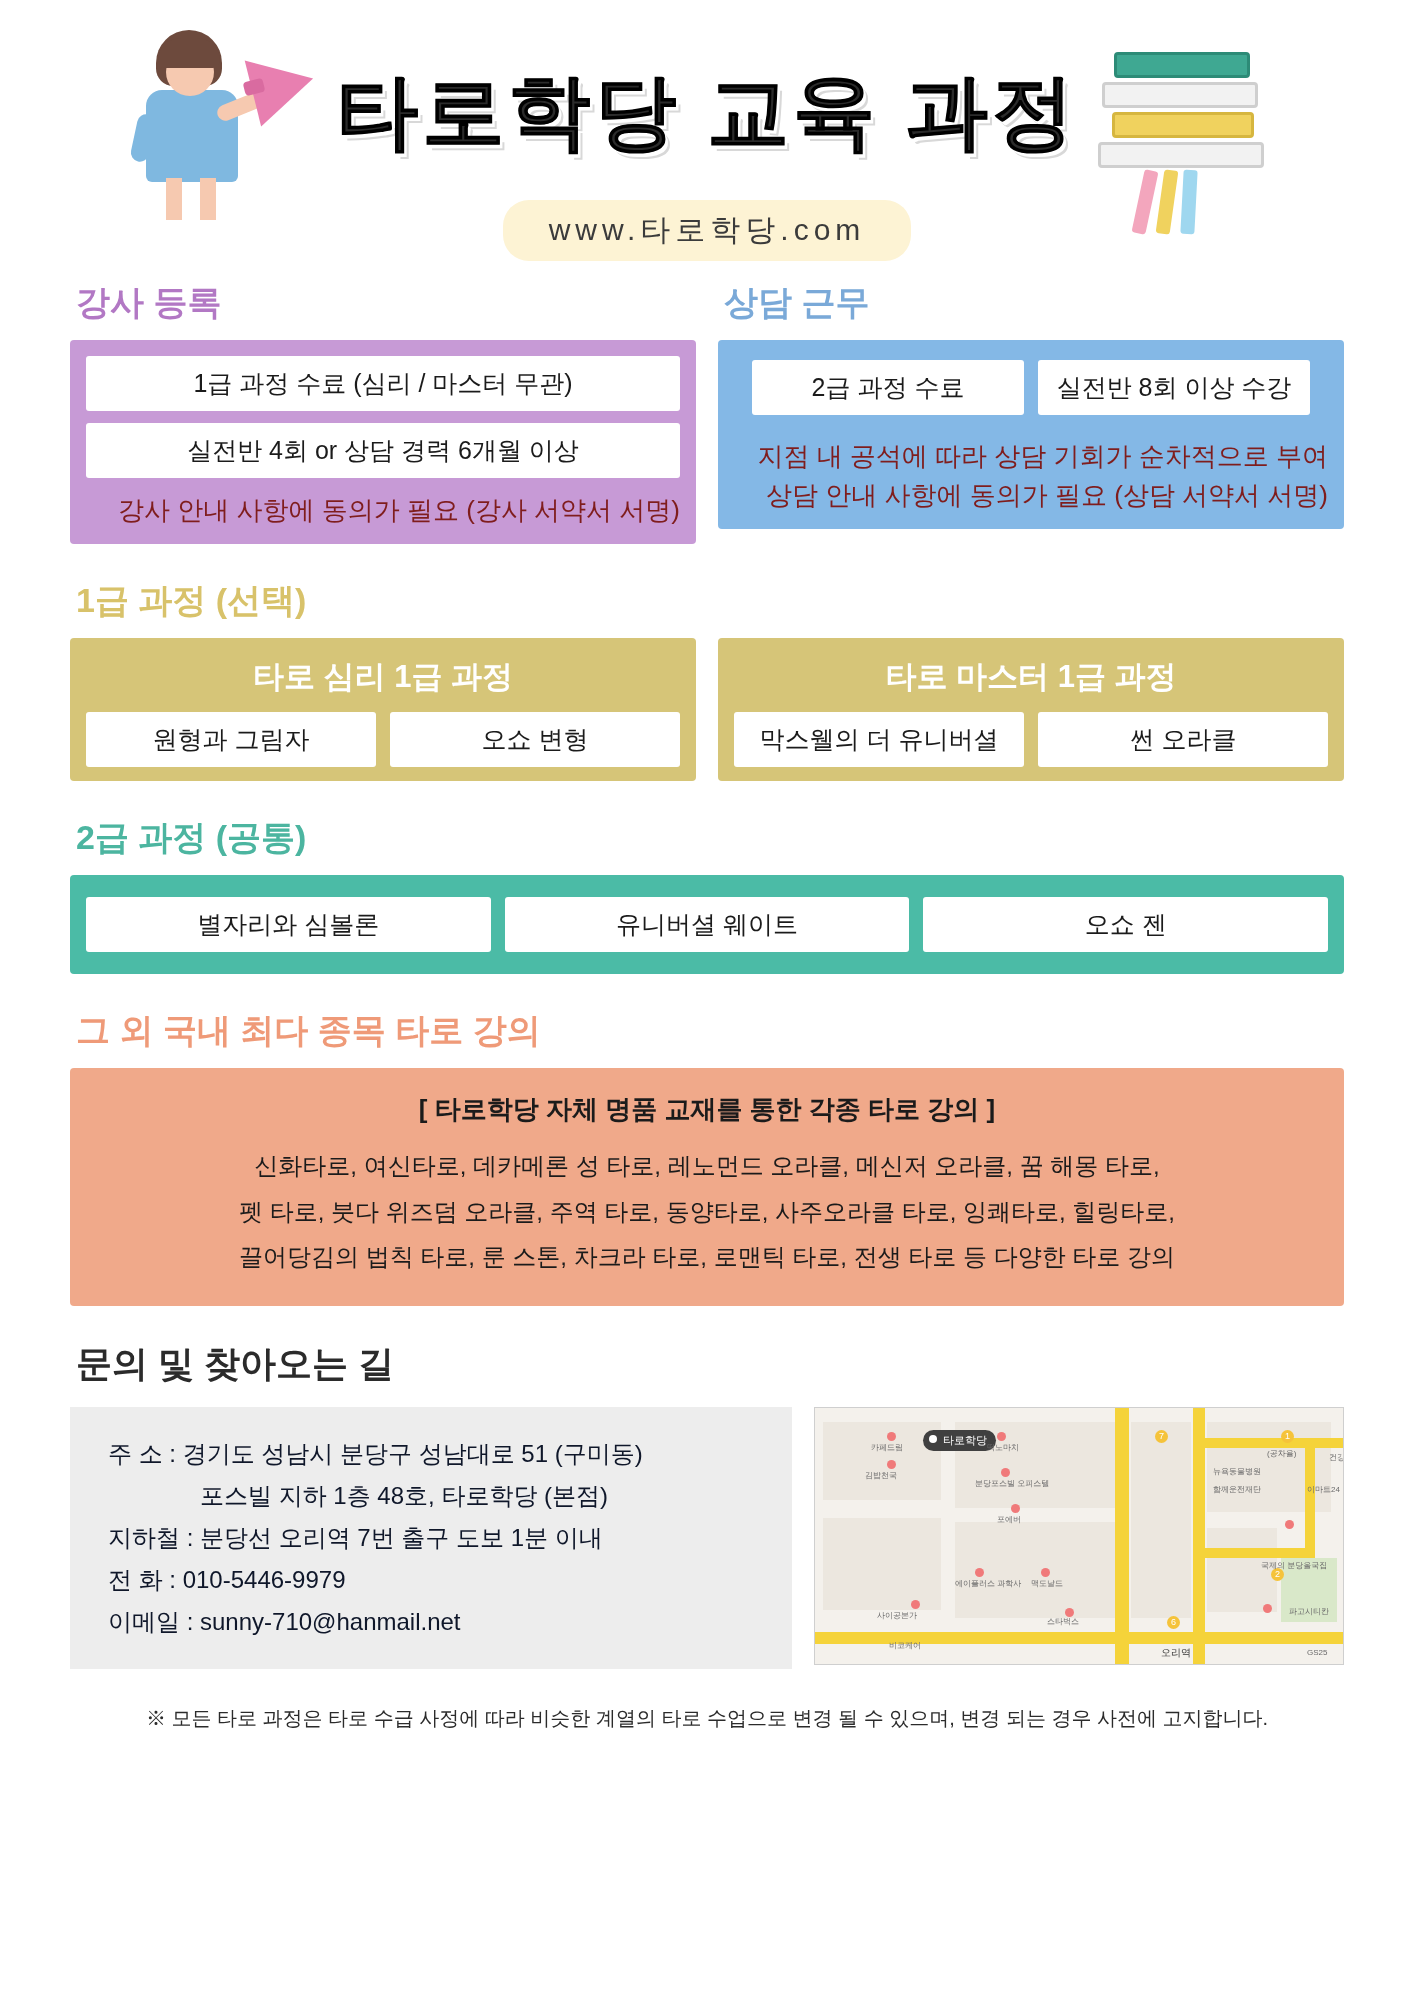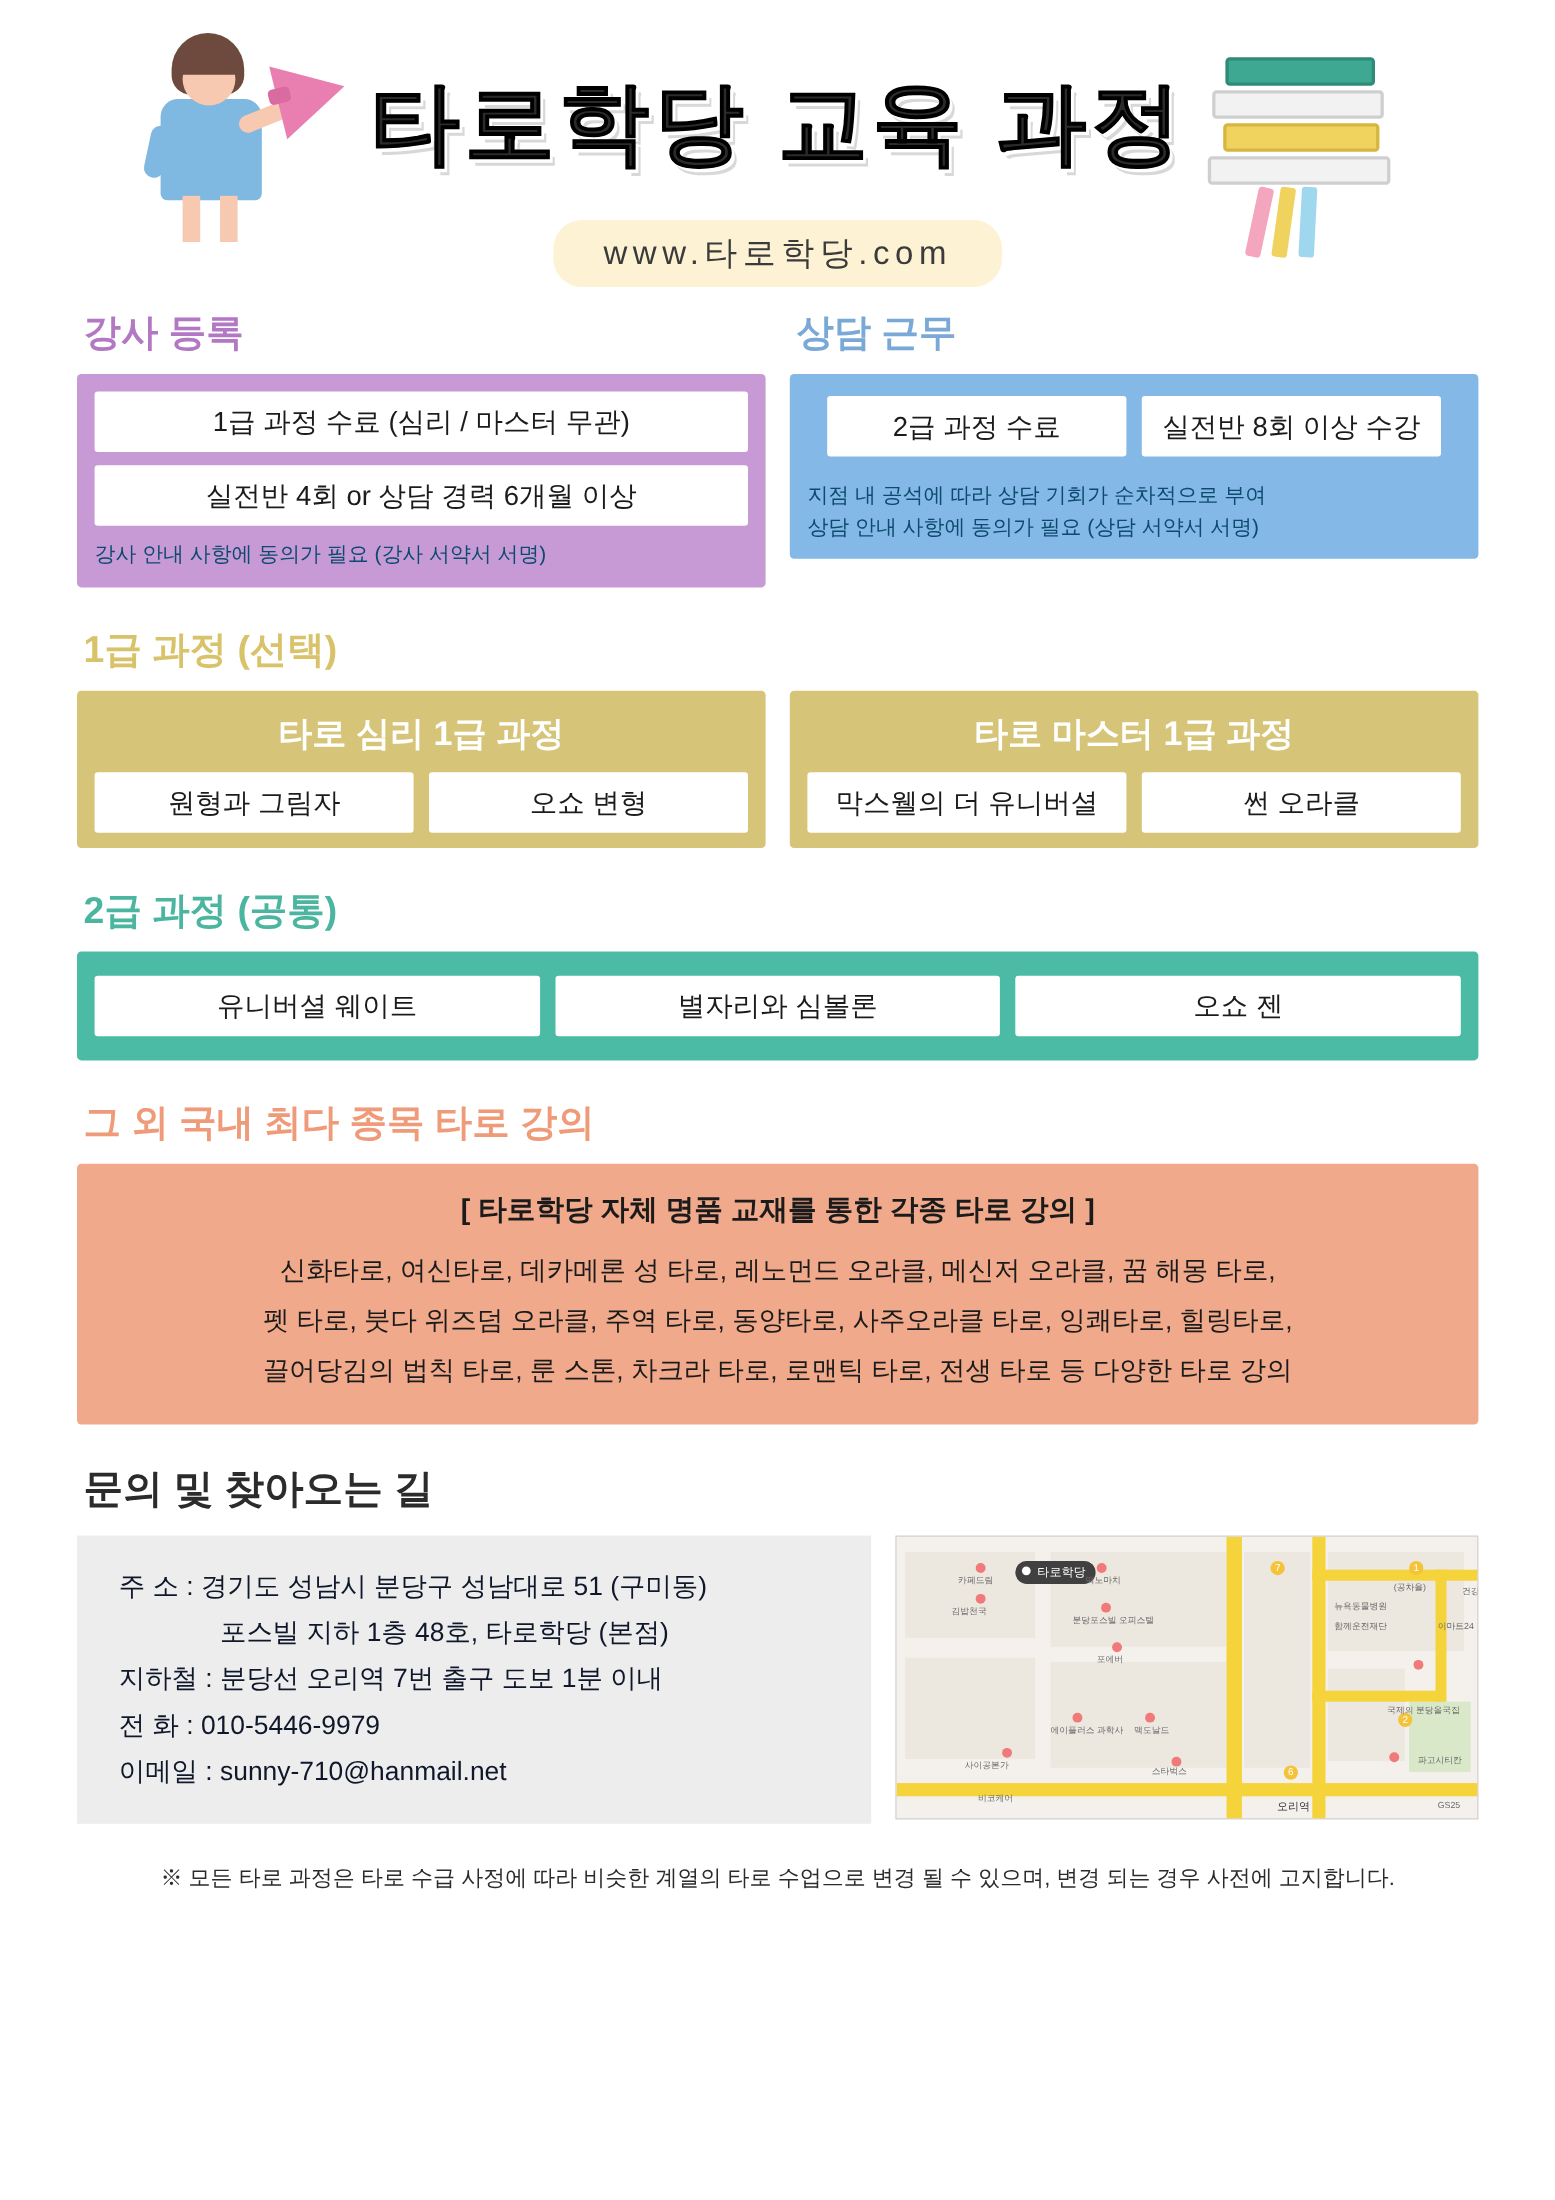--- a/index.html
+++ b/index.html
@@ -104,23 +104,23 @@
     text-align: center;
     font-size: 25px;
     padding: 11px 8px;
     color: #1b1b1b;
   }
   .chip-row { display: flex; gap: 14px; }
   .chip-row + .chip-row { margin-top: 12px; }
   .chip.flex1 { flex: 1; }
 
   .note {
-    text-align: left;
-    font-size: 19px;
-    color: #0c4a6e;
+    text-align: right;
+    font-size: 26px;
+    color: #7f1d1d;
     margin-top: 13px;
     line-height: 1.5;
   }
 
   .panel-head {
     text-align: center;
     color: #ffffff;
     font-size: 31px;
     font-weight: bold;
     margin: 2px 0 14px;
@@ -273,22 +273,22 @@
           <div class="chip flex1">썬 오라클</div>
         </div>
       </div>
     </div>
   </div>
 
   <div class="block">
     <div class="sec-title t-teal">2급 과정 (공통)</div>
     <div class="panel p-teal" style="padding:22px 16px;">
       <div class="chip-row">
+        <div class="chip flex1">별자리와 심볼론</div>
         <div class="chip flex1">유니버셜 웨이트</div>
-        <div class="chip flex1">별자리와 심볼론</div>
         <div class="chip flex1">오쇼 젠</div>
       </div>
     </div>
   </div>
 
   <div class="block">
     <div class="sec-title t-orange">그 외 국내 최다 종목 타로 강의</div>
     <div class="panel p-orange" style="padding:20px 16px 26px;">
       <div class="ext-head">[ 타로학당 자체 명품 교재를 통한 각종 타로 강의 ]</div>
       <div class="ext-line">신화타로, 여신타로, 데카메론 성 타로, 레노먼드 오라클, 메신저 오라클,  꿈 해몽 타로,</div>

